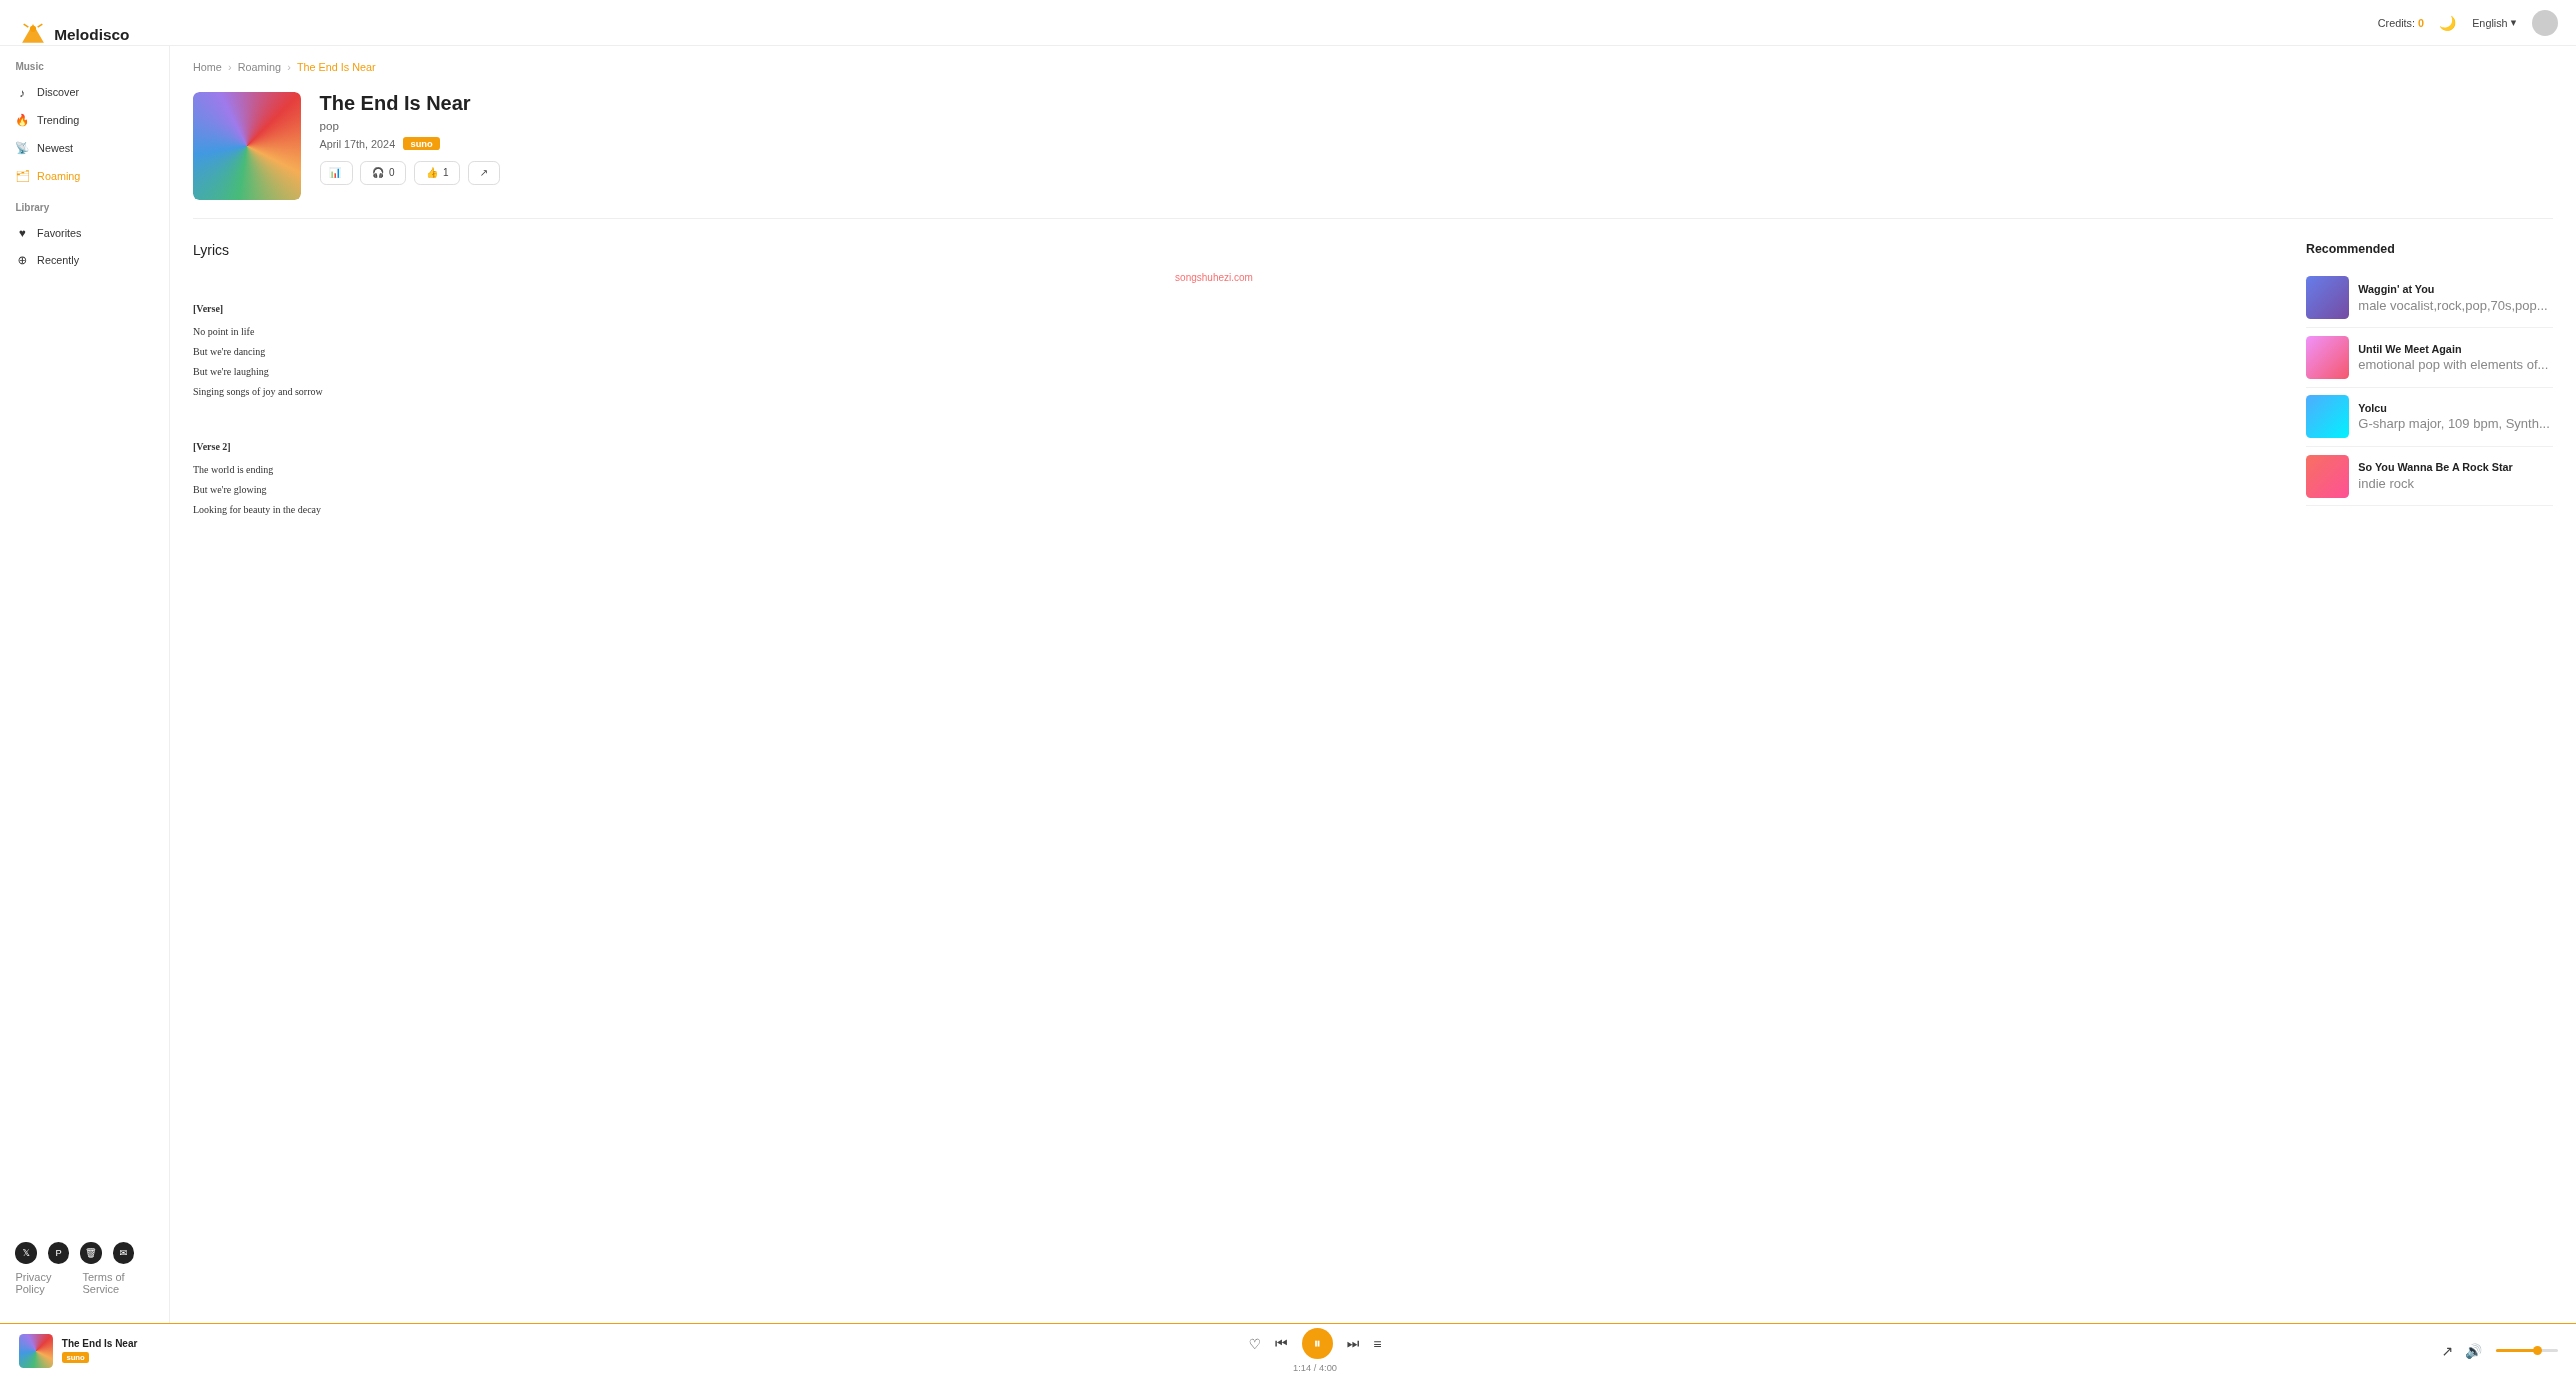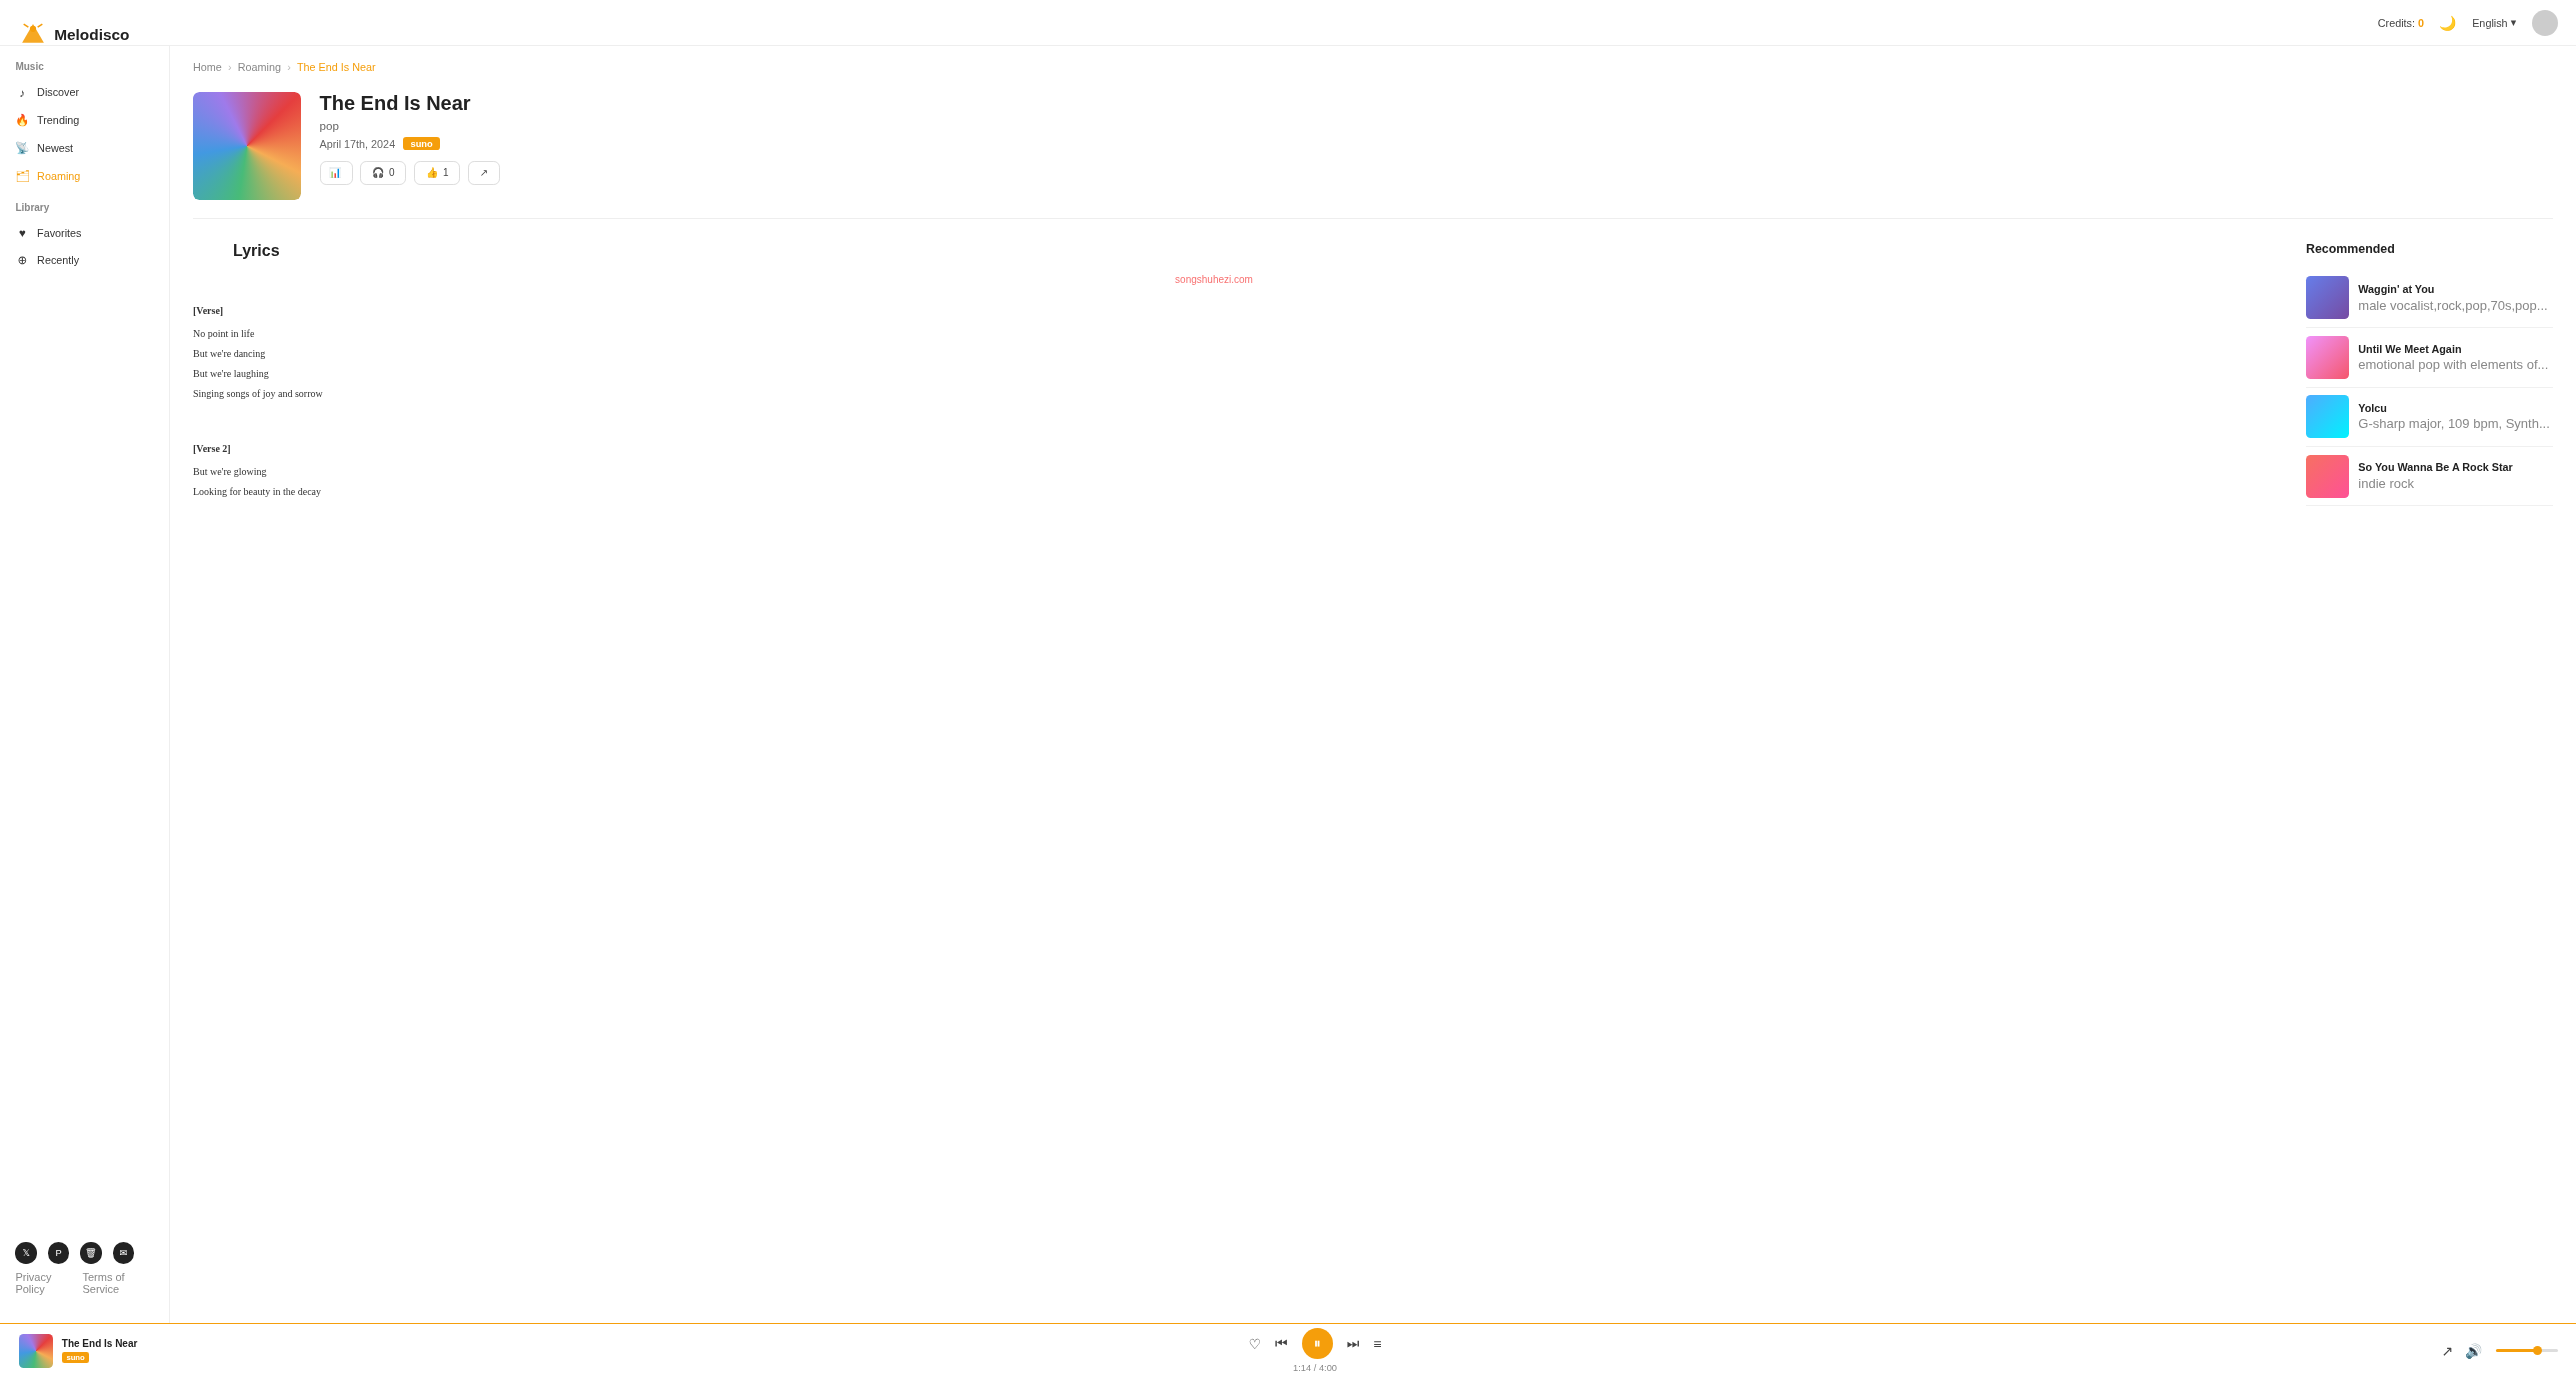--- a/index.html
+++ b/index.html
@@ -72,21 +72,21 @@
     .action-btn {
       display: flex; align-items: center; gap: 4.6px;
       padding: 5.4px 10.8px; border: 0.8px solid #ddd; border-radius: 6.2px;
       background: #fff; cursor: pointer; font-size: 10px; color: #444;
     }
     .action-btn.chart-btn { padding: 5.4px 9.3px; }
 
     
     .content-columns { display: flex; gap: 31px; }
     .lyrics-section { flex: 1; min-width: 0; }
-    .lyrics-title { font-size: 16px; font-weight: 700; margin-bottom: 14px; margin-left: 40px; }
+    .lyrics-title { font-size: 14px; font-weight: 400; margin-bottom: 14px; }
     .lyrics-text { font-size: 10px; line-height: 2; color: #333; font-family: Liberation Serif, serif; }
     .lyrics-section-label { font-weight: 600; color: #333; margin-top: 15.4px; margin-bottom: 3.1px; }
     .watermark { color: #f87171; font-size: 10px; text-align: center; margin: 7.7px 0; }
 
     .recommended-section { width: 247px; flex-shrink: 0; margin-left: 40px; }
     .rec-title { font-size: 12.4px; font-weight: 700; margin-bottom: 12.4px; }
     .rec-item { display: flex; align-items: center; gap: 9.3px; padding: 7.7px 0; cursor: pointer; border-bottom: 0.8px solid #f0f0f0; }
     .rec-cover { width: 43px; height: 43px; border-radius: 4.6px; flex-shrink: 0; overflow: hidden; }
     .rec-info { flex: 1; min-width: 0; }
     .rec-name { font-size: 10.8px; font-weight: 600; color: #222; margin-bottom: 2.3px; }
@@ -243,20 +243,21 @@
         <div class="lyrics-title">Lyrics</div>
         <div class="watermark">songshuhezi.com</div>
         <div class="lyrics-text">
           <div class="lyrics-section-label">[Verse]</div>
           <div>No point in life</div>
           <div>But we're dancing</div>
           <div>But we're laughing</div>
           <div>Singing songs of joy and sorrow</div>
           <br>
           <div class="lyrics-section-label">[Verse 2]</div>
+          <div>The world is ending</div>
           <div>But we're glowing</div>
           <div>Looking for beauty in the decay</div>
         </div>
       </div>
 
       <div class="recommended-section">
         <div class="rec-title">Recommended</div>
 
         <div class="rec-item">
           <div class="rec-cover rec-cover-1"></div>

